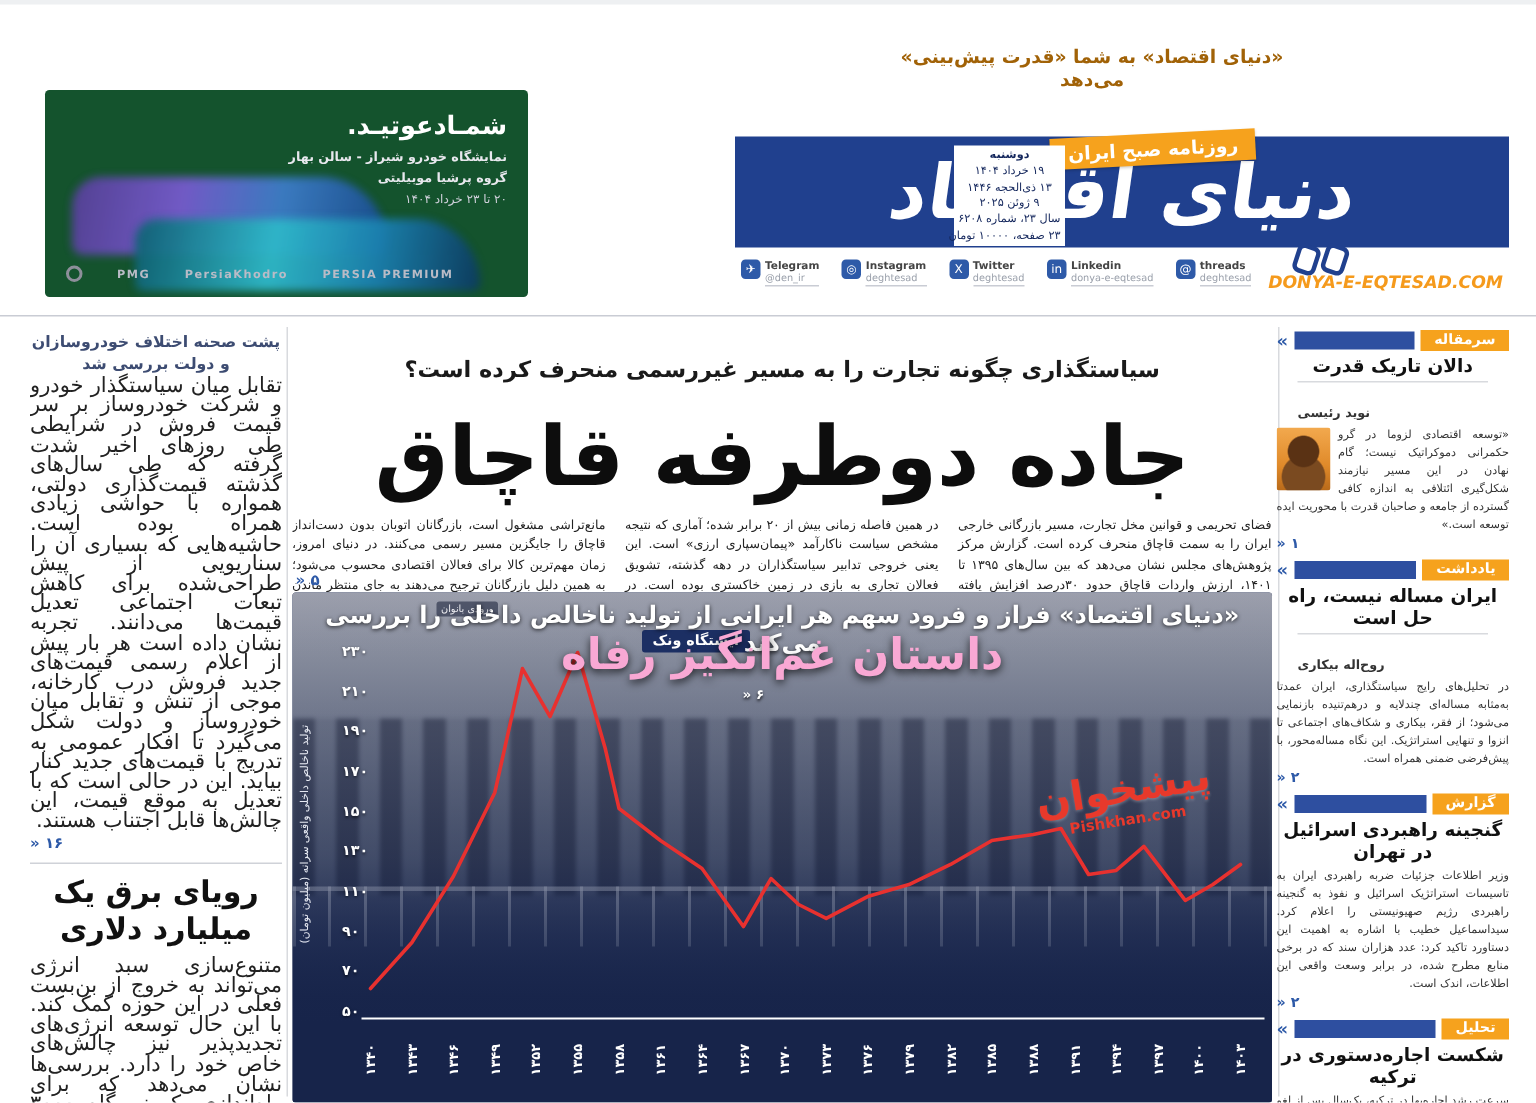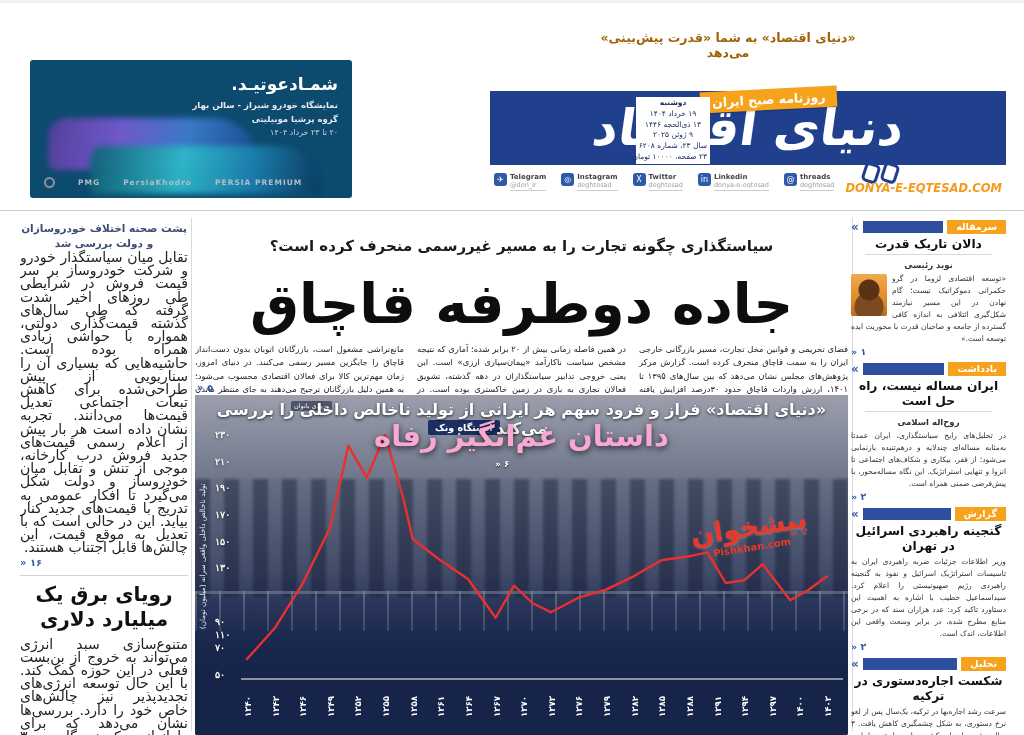--- a/index.html
+++ b/index.html
@@ -29,21 +29,21 @@
   .social .s-name { font-size:7px; font-weight:bold; color:#444; line-height:8px; }
   .social .s-handle { font-size:6.5px; color:#9aa0ab; line-height:8px; }
   .site-url { position:absolute; top:178px; right:22px; color:#f59a1c; font-size:11.5px;
               font-weight:bold; font-style:italic; direction:ltr; }
   .logo-mark { position:absolute; top:160px; right:126px; display:flex; gap:3px; }
   .logo-mark i { width:16px; height:20px; border:3px solid #20408e; border-radius:5px;
                  transform:rotate(18deg); background:#fff; }
   .head-rule { position:absolute; top:207px; left:0; right:0; height:1px; background:#c9ccd4; }
 
   
-  .ad { position:absolute; top:57px; left:30px; width:322px; height:138px; background:#0c4a6e;
+  .ad { position:absolute; top:57px; left:30px; width:322px; height:138px; background:#14532d;
         border-radius:3px; overflow:hidden; color:#fff; }
   .ad .car1 { position:absolute; left:18px; top:58px; width:210px; height:52px; border-radius:26px 60px 10px 10px;
               background:linear-gradient(100deg,#5a3f9e,#7b5bd6 35%,#3f7fd0 65%,#184a92); filter:blur(3px); opacity:.9; }
   .ad .car2 { position:absolute; left:60px; top:86px; width:230px; height:48px; border-radius:24px 70px 8px 8px;
               background:linear-gradient(100deg,#0f5f72,#2fb8c9 40%,#1b7fae 70%,#0c3a5e); filter:blur(3px); opacity:.95; }
   .ad .ad-title { position:absolute; top:14px; right:14px; font-size:17px; font-weight:bold; }
   .ad .ad-l1 { position:absolute; top:40px; right:14px; font-size:8.5px; font-weight:bold; color:#e8e8ee; }
   .ad .ad-l2 { position:absolute; top:54px; right:14px; font-size:8.5px; font-weight:bold; color:#e8e8ee; }
   .ad .ad-l3 { position:absolute; top:68px; right:14px; font-size:8px; color:#cfd0da; }
   .ad .ad-logos { position:absolute; bottom:10px; left:14px; display:flex; gap:23px; align-items:center; direction:ltr; }
@@ -93,36 +93,36 @@
   .ch-title { position:absolute; top:24px; left:0; right:0; text-align:center; color:#f9a8d4; font-size:29px;
               font-weight:bold; text-shadow:0 2px 6px rgba(0,0,0,.75); z-index:5; }
   .ch-ref { position:absolute; top:64px; left:300px; color:#fff; font-size:9px; font-weight:bold;
             text-shadow:0 1px 2px rgba(0,0,0,.8); z-index:5; }
   .watermark { position:absolute; top:116px; right:40px; transform:rotate(-9deg); text-align:center; z-index:6; }
   .wm-fa { color:#e8392b; font-size:27px; font-weight:bold; text-shadow:0 1px 2px rgba(255,255,255,.25); }
   .wm-en { color:#e8392b; font-size:10px; font-weight:bold; direction:ltr; }
   .chart-svg { position:absolute; inset:0; z-index:3; }
   .ylab { position:absolute; left:3px; top:42px; height:238px; writing-mode:vertical-rl; transform:rotate(180deg);
           color:#e8ebf4; font-size:7.2px; z-index:4; text-align:center; }
-  .ytick { position:absolute; left:20px; width:26px; text-align:left; color:#fff; font-size:9.5px;
-           font-weight:bold; z-index:4; text-shadow:0 1px 2px rgba(0,0,0,.6);font-family:Liberation Serif, serif; }
+  .ytick { position:absolute; left:33px; width:26px; text-align:left; color:#fff; font-size:9.5px;
+           font-weight:bold; z-index:4; text-shadow:0 1px 2px rgba(0,0,0,.6); }
   .xtick { position:absolute; top:291px; width:16px; height:40px; z-index:4; }
   .xtick span { display:block; color:#fff; font-size:8.6px; font-weight:bold; white-space:nowrap;
                 transform:rotate(-90deg) translateX(-26px); transform-origin:left top; }
 
   
   .sidebar { position:absolute; top:214px; right:18px; width:155px; height:519px; overflow:hidden; }
   .sb-sec { margin-bottom:5px; }
   .sb-head { display:flex; align-items:center; gap:4px; direction:ltr; margin:3px 0 3px; }
   .sb-chev { color:#2e5aa8; font-size:12px; font-weight:bold; line-height:12px; }
   .sb-bar { flex:1; height:12px; background:#2e4fa0; }
   .sb-label { background:#f6a21d; color:#fff; font-size:9.5px; font-weight:bold; padding:1px 9px 2px; }
   .sb-title { text-align:center; font-size:12.3px; font-weight:bold; color:#111; line-height:15px; margin-bottom:2px; }
-  .sb-author { text-align:center; font-size:8.5px; font-weight:bold; color:#333; border-top:1px solid #d8dade;
-               padding-top:5px; margin:0 14px 3px; }
+  .sb-author { text-align:left; font-size:8.5px; font-weight:bold; color:#333; border-top:1px solid #d8dade;
+               padding-top:16px; margin:0 14px 3px; }
   .sb-body { font-size:7.5px; color:#333; text-align:justify; line-height:12px; }
   .sb-photo { float:left; width:36px; height:42px; margin:1px 5px 2px 0; border-radius:2px;
               background:radial-gradient(circle at 50% 38%, #5a3214 0 10px, rgba(0,0,0,0) 11px),
                          radial-gradient(circle at 50% 78%, #7a4a20 0 14px, rgba(0,0,0,0) 15px),
                          linear-gradient(180deg,#f2a94e,#e08a2a 60%,#b96a1a); }
   .sb-ref { color:#2e5aa8; font-weight:bold; font-size:9.5px; text-align:left; margin-top:1px; }
 </style>
 </head>
 <body>
 
@@ -240,21 +240,21 @@
         <line x1="46" y1="284" x2="648" y2="284" stroke="#ffffff" stroke-width="1.2"></line>
         <polyline fill="none" stroke-width="2.4" stroke-linejoin="round" stroke-linecap="round" points="52.0,264.0 79.6,233.3 107.2,189.3 134.9,133.3 153.3,50.7 171.7,82.7 190.1,40.0 208.5,104.0 217.7,144.0 245.3,165.3 273.0,184.0 300.6,222.7 319.0,190.7 337.4,208.0 355.8,217.3 383.4,202.7 411.0,194.7 438.7,181.3 466.3,165.3 493.9,161.3 512.3,157.3 530.7,188.0 549.1,185.3 567.6,169.3 595.2,205.3 613.6,194.7 632.0,181.3" stroke="#e8312f"></polyline>
       </svg>
       <div>
           <div class="ytick" style="top: 34px;">۲۳۰</div>
           <div class="ytick" style="top: 60.6667px;">۲۱۰</div>
           <div class="ytick" style="top: 87.3333px;">۱۹۰</div>
           <div class="ytick" style="top: 114px;">۱۷۰</div>
           <div class="ytick" style="top: 140.667px;">۱۵۰</div>
           <div class="ytick" style="top: 167.333px;">۱۳۰</div>
-          <div class="ytick" style="top: 194px; margin-top: 40px;">۱۱۰</div>
+          <div class="ytick" style="top: 194px;">۱۱۰</div>
           <div class="ytick" style="top: 220.667px;">۹۰</div>
           <div class="ytick" style="top: 247.333px;">۷۰</div>
           <div class="ytick" style="top: 274px;">۵۰</div>
         </div>
       <div>
           <div class="xtick" style="left: 48px;">
             <span>۱۳۴۰</span>
           </div>
           <div class="xtick" style="left: 75.619px;">
             <span>۱۳۴۳</span>
@@ -335,21 +335,21 @@
         <div class="sb-body"><span class="sb-photo"></span>«توسعه اقتصادی لزوما در گرو حکمرانی دموکراتیک نیست؛ گام نهادن در این مسیر نیازمند شکل‌گیری ائتلافی به اندازه کافی گسترده از جامعه و صاحبان قدرت با محوریت ایده توسعه است.»</div>
         <div class="sb-ref">۱ «</div>
       </div>
       <div class="sb-sec">
         <div class="sb-head">
           <span class="sb-chev">«</span>
           <span class="sb-bar"></span>
           <span class="sb-label">یادداشت</span>
         </div>
         <div class="sb-title">ایران مساله نیست، راه حل است</div>
-        <div class="sb-author">روح‌اله اسلامی</div>
+        <div class="sb-author">روح‌اله بیکاری</div>
         <div class="sb-body">در تحلیل‌های رایج سیاستگذاری، ایران عمدتا به‌مثابه مساله‌ای چندلایه و درهم‌تنیده بازنمایی می‌شود؛ از فقر، بیکاری و شکاف‌های اجتماعی تا انزوا و تنهایی استراتژیک. این نگاه مساله‌محور، با پیش‌فرضی ضمنی همراه است.</div>
         <div class="sb-ref">۲ «</div>
       </div>
       <div class="sb-sec">
         <div class="sb-head">
           <span class="sb-chev">«</span>
           <span class="sb-bar"></span>
           <span class="sb-label">گزارش</span>
         </div>
         <div class="sb-title">گنجینه راهبردی اسرائیل در تهران</div>

